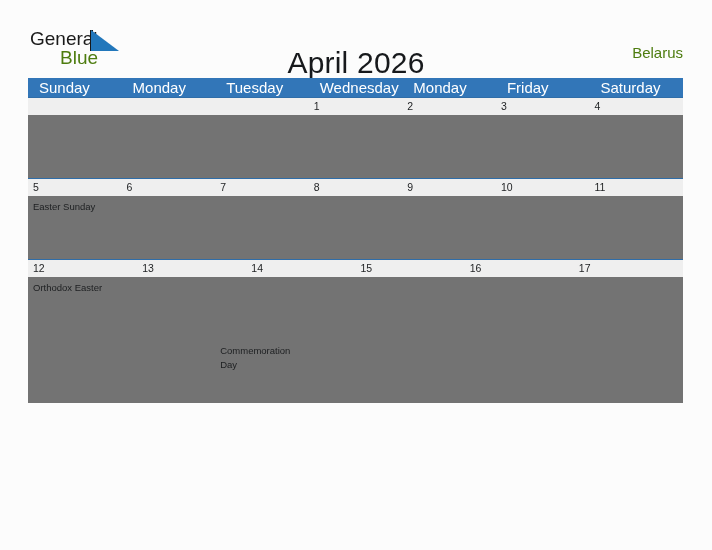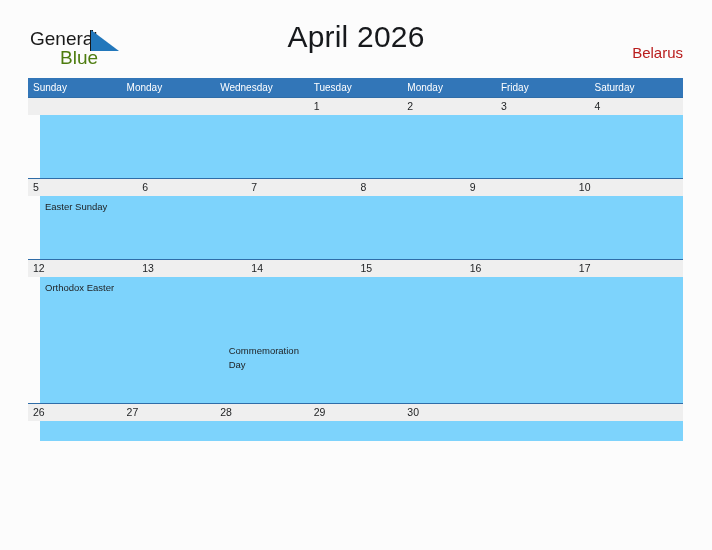--- a/index.html
+++ b/index.html
@@ -60,55 +60,55 @@
     top: 2px;
     width: 3px;
     height: 21px;
     background: #16181a;
   }
 
   .month-title {
     position: absolute;
     left: 0;
     right: 0;
-    top: 20px;
+    top: 46px;
     text-align: center;
     font-size: 30px;
     font-weight: normal;
     color: #17191c;
     letter-spacing: 0.2px;
   }
 
   .country-label {
     position: absolute;
     right: 29px;
     top: 44px;
     font-size: 15px;
-    color: #b91c1c;
+    color: #4d7c0f;
   }
 
   
   .calendar {
     position: absolute;
     left: 28px;
     top: 78px;
     width: 655px;
   }
 
   .weekday-row {
     display: flex;
     background: #3276b8;
     height: 19px;
   }
   .weekday-cell {
     flex: 1 1 0;
     color: #ffffff;
-    font-size: 10px;
+    font-size: 15px;
     line-height: 19px;
-    padding-left: 5px;
+    padding-left: 11px;
     box-sizing: border-box;
     white-space: nowrap;
     overflow: hidden;
   }
 
   .week-row {
     width: 100%;
   }
   .date-band {
     display: flex;
@@ -119,23 +119,22 @@
   .date-cell {
     flex: 1 1 0;
     font-size: 10.5px;
     color: #1d1f21;
     line-height: 17px;
     padding-left: 5px;
     box-sizing: border-box;
   }
   .event-band {
     display: flex;
-    background: #7dd3fc;
+    background: #737373;
     height: 63px;
-    margin-left: 12px;
   }
   .event-cell {
     flex: 1 1 0;
     font-size: 9.5px;
     color: #1d1f21;
     line-height: 14px;
     padding: 4px 8px 0 5px;
     box-sizing: border-box;
     word-wrap: break-word;
   }
@@ -163,22 +162,22 @@
 
   <div class="country-label">Belarus</div>
 
 </div>
 
 <div class="calendar">
 
   <div class="weekday-row">
     <div class="weekday-cell">Sunday</div>
     <div class="weekday-cell">Monday</div>
+    <div class="weekday-cell">Tuesday</div>
     <div class="weekday-cell">Wednesday</div>
-    <div class="weekday-cell">Tuesday</div>
     <div class="weekday-cell">Monday</div>
     <div class="weekday-cell">Friday</div>
     <div class="weekday-cell">Saturday</div>
   </div>
 
   <div class="week-row">
     <div class="date-band">
       <div class="date-cell"></div>
       <div class="date-cell"></div>
       <div class="date-cell"></div>
@@ -199,20 +198,21 @@
   </div>
 
   <div class="week-row">
     <div class="date-band">
       <div class="date-cell">5</div>
       <div class="date-cell">6</div>
       <div class="date-cell">7</div>
       <div class="date-cell">8</div>
       <div class="date-cell">9</div>
       <div class="date-cell">10</div>
+      <div class="date-cell">11</div>
     </div>
     <div class="event-band">
       <div class="event-cell">Easter Sunday</div>
       <div class="event-cell"></div>
       <div class="event-cell"></div>
       <div class="event-cell"></div>
       <div class="event-cell"></div>
       <div class="event-cell"></div>
       <div class="event-cell"></div>
     </div>
@@ -243,34 +243,14 @@
       <div class="event-cell"></div>
       <div class="event-cell"></div>
       <div class="event-cell">Commemoration Day</div>
       <div class="event-cell"></div>
       <div class="event-cell"></div>
       <div class="event-cell"></div>
       <div class="event-cell"></div>
     </div>
   </div>
 
-  <div class="week-row last">
-    <div class="date-band">
-      <div class="date-cell">26</div>
-      <div class="date-cell">27</div>
-      <div class="date-cell">28</div>
-      <div class="date-cell">29</div>
-      <div class="date-cell">30</div>
-      <div class="date-cell"></div>
-      <div class="date-cell"></div>
-    </div>
-    <div class="event-band">
-      <div class="event-cell"></div>
-      <div class="event-cell"></div>
-      <div class="event-cell"></div>
-      <div class="event-cell"></div>
-      <div class="event-cell"></div>
-      <div class="event-cell"></div>
-      <div class="event-cell"></div>
-    </div>
-  </div>
 
 </div>
 
 </body></html>

